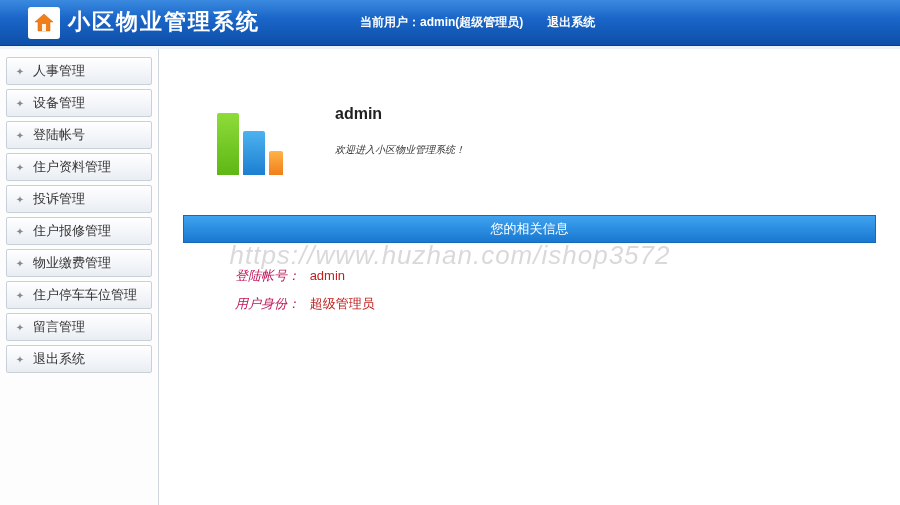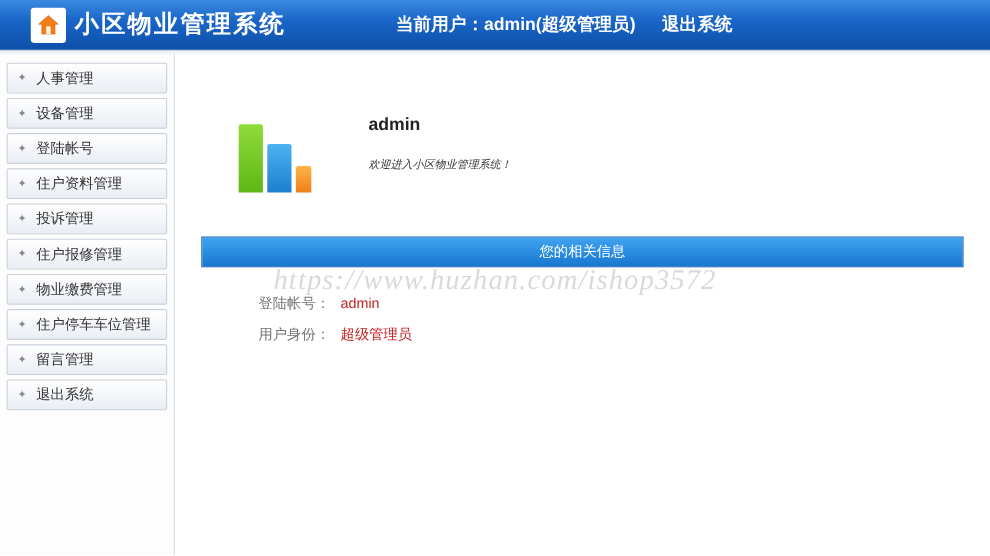--- a/index.html
+++ b/index.html
@@ -36,21 +36,21 @@
       margin-right: 8px;
     }
     .app-title {
       font-size: 22px;
       font-weight: bold;
       letter-spacing: 2px;
       color: #fff;
     }
     .top-userinfo {
       margin-left: 100px;
-      font-size: 16px;
+      font-size: 12px;
       font-weight: bold;
       display: flex;
       align-items: flex-start;
       gap: 24px;
     }
     .logout-link {
       color: #fff;
       cursor: pointer;
     }
     .main-wrap {
@@ -131,35 +131,36 @@
       border-radius: 0;
     }
     .info-rows {
       margin: 24px 8px 0 60px;
       font-size: 13px;
     }
     .info-row {
       margin-bottom: 10px;
     }
     .info-label {
-      color: #737373;
+      color: #be185d;
+      font-style: italic;
     }
     .info-value {
       color: #c02020;
       margin-left: 6px;
     }
     .watermark {
       position: absolute;
       left: 50%;
       top: 240px;
       transform: translateX(-50%);
       font-size: 26px;
       font-style: italic;
       color: rgba(120,120,120,0.28);
-      font-family: Liberation Serif, serif;
+      font-family: Liberation Sans, sans-serif;
       pointer-events: none;
       white-space: nowrap;
       letter-spacing: 1px;
     }
   </style>
 </head>
 <body>
 
 <div class="topbar">
   <div class="logo-box">

